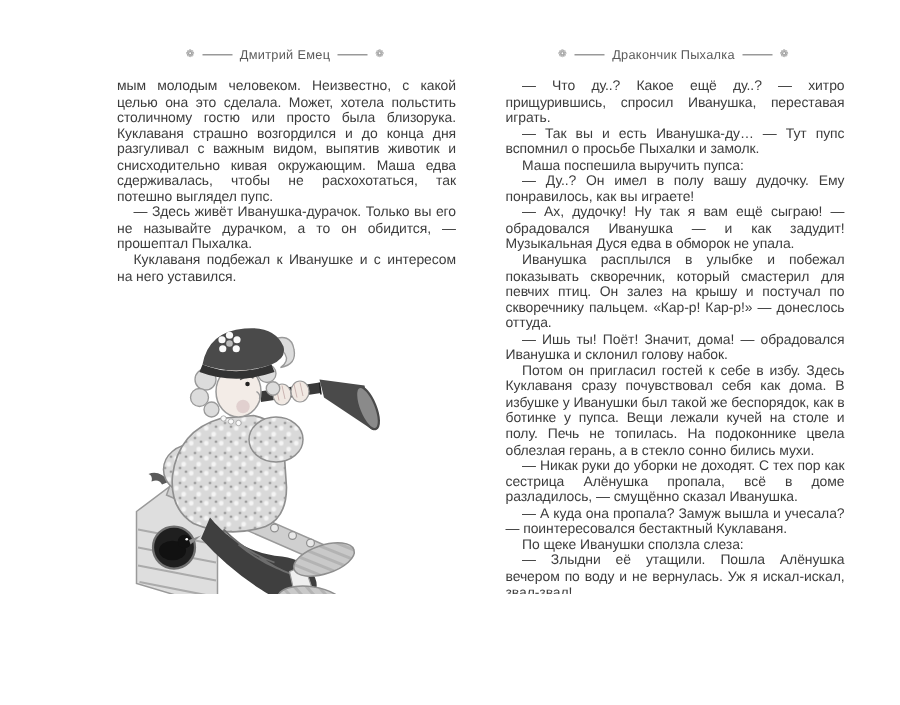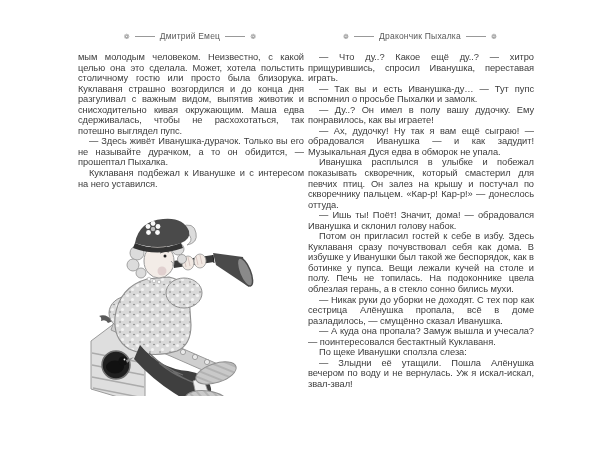--- a/index.html
+++ b/index.html
@@ -3,21 +3,21 @@
 <meta charset="utf-8">
 <style>
   html,body{margin:0;padding:0;background:#ffffff;}
   .canvas{
     position:relative;width:600px;height:396px;background:#ffffff;overflow:hidden;
     font-family:"Liberation Sans",sans-serif;
     text-decoration:underline;
   }
   .page{position:absolute;top:0;width:240px;height:470px;}
   .page-left{left:70px;}
-  .page-right{left:300px;}
+  .page-right{left:329px;}
 
   .running-head{
     position:absolute;top:31px;left:0;width:240px;
     display:flex;align-items:center;justify-content:center;gap:5px;
     color:#5a5a5a;font-size:8.5px;letter-spacing:.2px;white-space:nowrap;
   }
   .running-head .orn{font-size:7px;color:#8d8d8d;line-height:1;}
   .running-head .rule{width:20px;height:1px;background:#999;}
 
   .body-text{
@@ -179,20 +179,21 @@
       <span class="orn">❁</span>
       <span class="rule"></span>
       <span>Дракончик Пыхалка</span>
       <span class="rule"></span>
       <span class="orn">❁</span>
     </div>
 
     <div class="body-text">
         <p>— Что ду..? Какое ещё ду..? — хитро прищурившись, спросил Иванушка, переставая играть.</p>
         <p>— Так вы и есть Иванушка-ду… — Тут пупс вспомнил о просьбе Пыхалки и замолк.</p>
+        <p>Маша поспешила выручить пупса:</p>
         <p>— Ду..? Он имел в полу вашу дудочку. Ему понравилось, как вы играете!</p>
         <p>— Ах, дудочку! Ну так я вам ещё сыграю! — обрадовался Иванушка — и как задудит! Музыкальная Дуся едва в обморок не упала.</p>
         <p>Иванушка расплылся в улыбке и побежал показывать скворечник, который смастерил для певчих птиц. Он залез на крышу и постучал по скворечнику пальцем. «Кар-р! Кар-р!» — донеслось оттуда.</p>
         <p>— Ишь ты! Поёт! Значит, дома! — обрадовался Иванушка и склонил голову набок.</p>
         <p>Потом он пригласил гостей к себе в избу. Здесь Куклаваня сразу почувствовал себя как дома. В избушке у Иванушки был такой же беспорядок, как в ботинке у пупса. Вещи лежали кучей на столе и полу. Печь не топилась. На подоконнике цвела облезлая герань, а в стекло сонно бились мухи.</p>
         <p>— Никак руки до уборки не доходят. С тех пор как сестрица Алёнушка пропала, всё в доме разладилось, — смущённо сказал Иванушка.</p>
         <p>— А куда она пропала? Замуж вышла и учесала? — поинтересовался бестактный Куклаваня.</p>
         <p>По щеке Иванушки сползла слеза:</p>
         <p>— Злыдни её утащили. Пошла Алёнушка вечером по воду и не вернулась. Уж я искал-искал, звал-звал!</p>
       </div>

